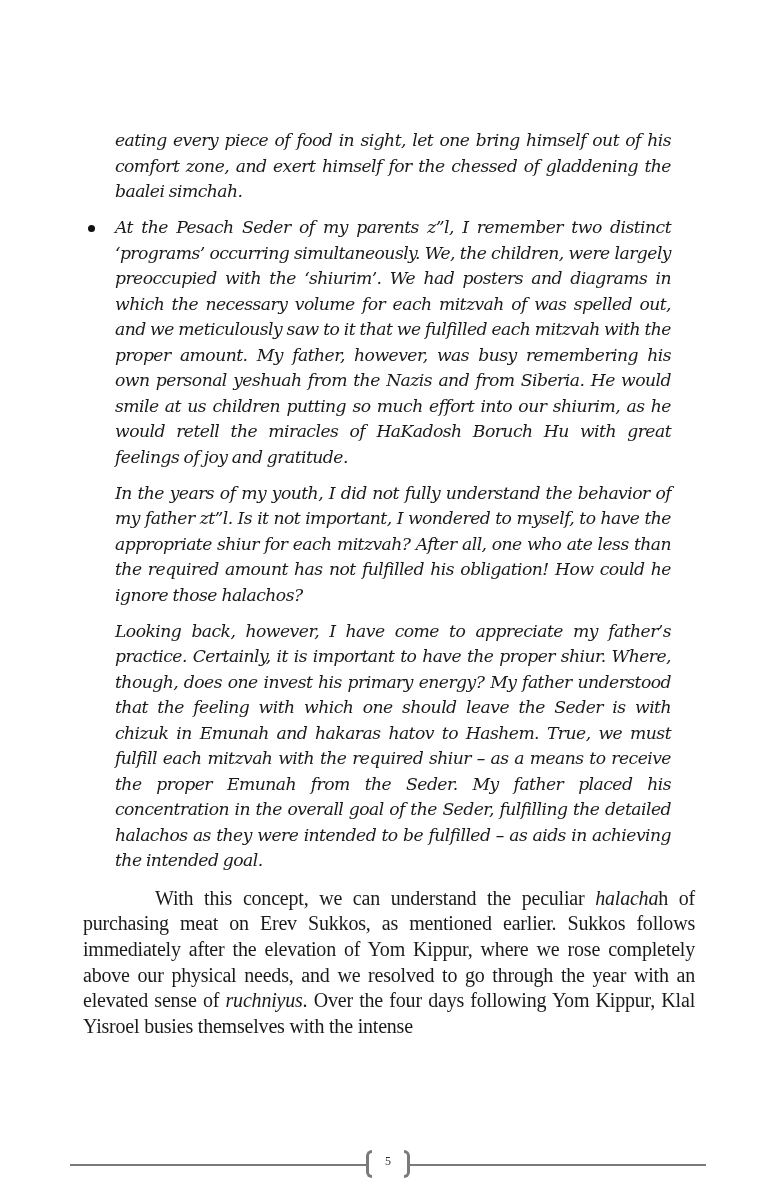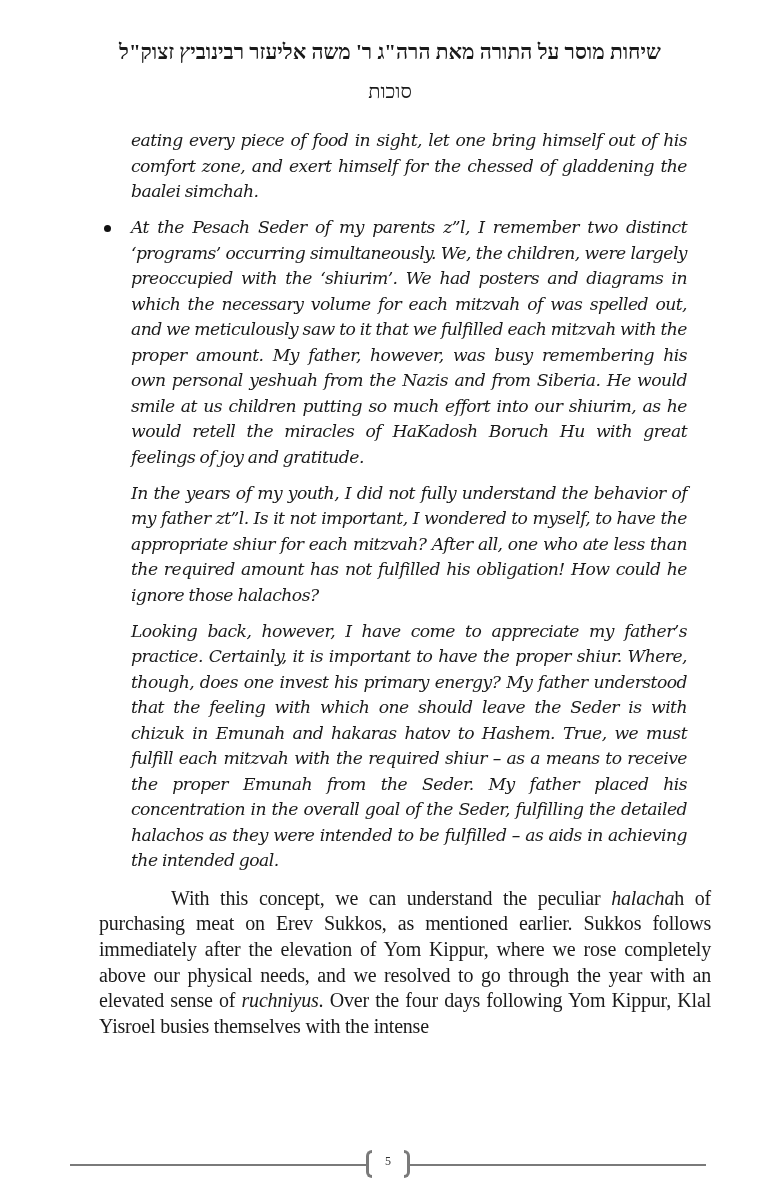--- a/index.html
+++ b/index.html
@@ -35,21 +35,21 @@
     font-weight: bold;
     letter-spacing: 0px;
   }
   .running-subtitle {
     top: 80px;
     font-size: 20px;
     font-weight: normal;
   }
   .content {
     position: absolute;
-    left: 16px;
+    left: 0;
     top: 128px;
     width: 688px;
   }
   .indented-block {
     margin-left: 115px;
     width: 556px;
     font-style: italic;
     font-family: "DejaVu Serif", serif;
     font-size: 17.2px;
     line-height: 25.5px;
@@ -144,22 +144,20 @@
     font-family: "Liberation Serif", serif;
     font-size: 12px;
     color: #333;
   }
 </style>
 </head>
 <body>
 
 <div class="page">
 
-  <div class="running-head running-title">שיחות מוסר על התורה מאת הרה"ג ר' משה אליעזר רבינוביץ זצוק"ל</div>
-  <div class="running-head running-subtitle">סוכות</div>
 
   <div class="content">
 
     <div class="indented-block">
       <p>eating every piece of food in sight, let one bring himself out of his comfort zone, and exert himself for the chessed of gladdening the baalei simchah.</p>
 
       <div class="bullet-item">
         <span class="bullet-dot"></span>
         <p>At the Pesach Seder of my parents z”l, I remember two distinct ‘programs’ occurring simultaneously. We, the children, were largely preoccupied with the ‘shiurim’. We had posters and diagrams in which the necessary volume for each mitzvah of was spelled out, and we meticulously saw to it that we fulfilled each mitzvah with the proper amount. My father, however, was busy remembering his own personal yeshuah from the Nazis and from Siberia. He would smile at us children putting so much effort into our shiurim, as he would retell the miracles of HaKadosh Boruch Hu with great feelings of joy and gratitude.</p>
         <p>In the years of my youth, I did not fully understand the behavior of my father zt”l. Is it not important, I wondered to myself, to have the appropriate shiur for each mitzvah? After all, one who ate less than the required amount has not fulfilled his obligation! How could he ignore those halachos?</p>

